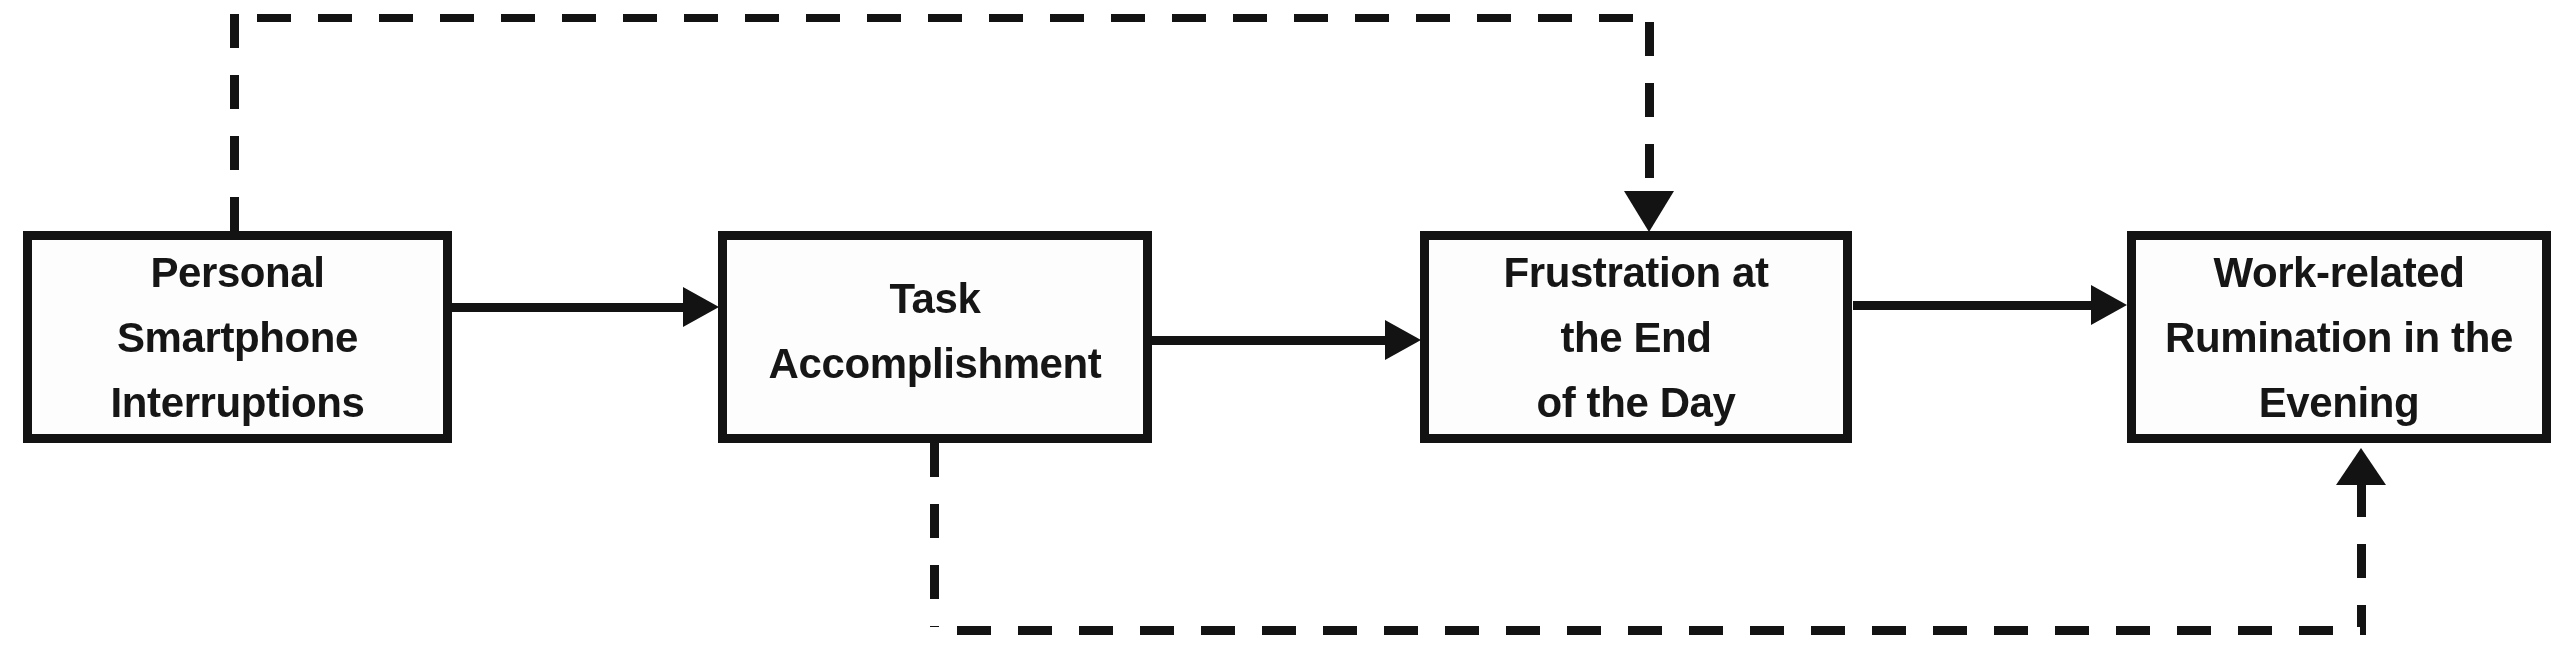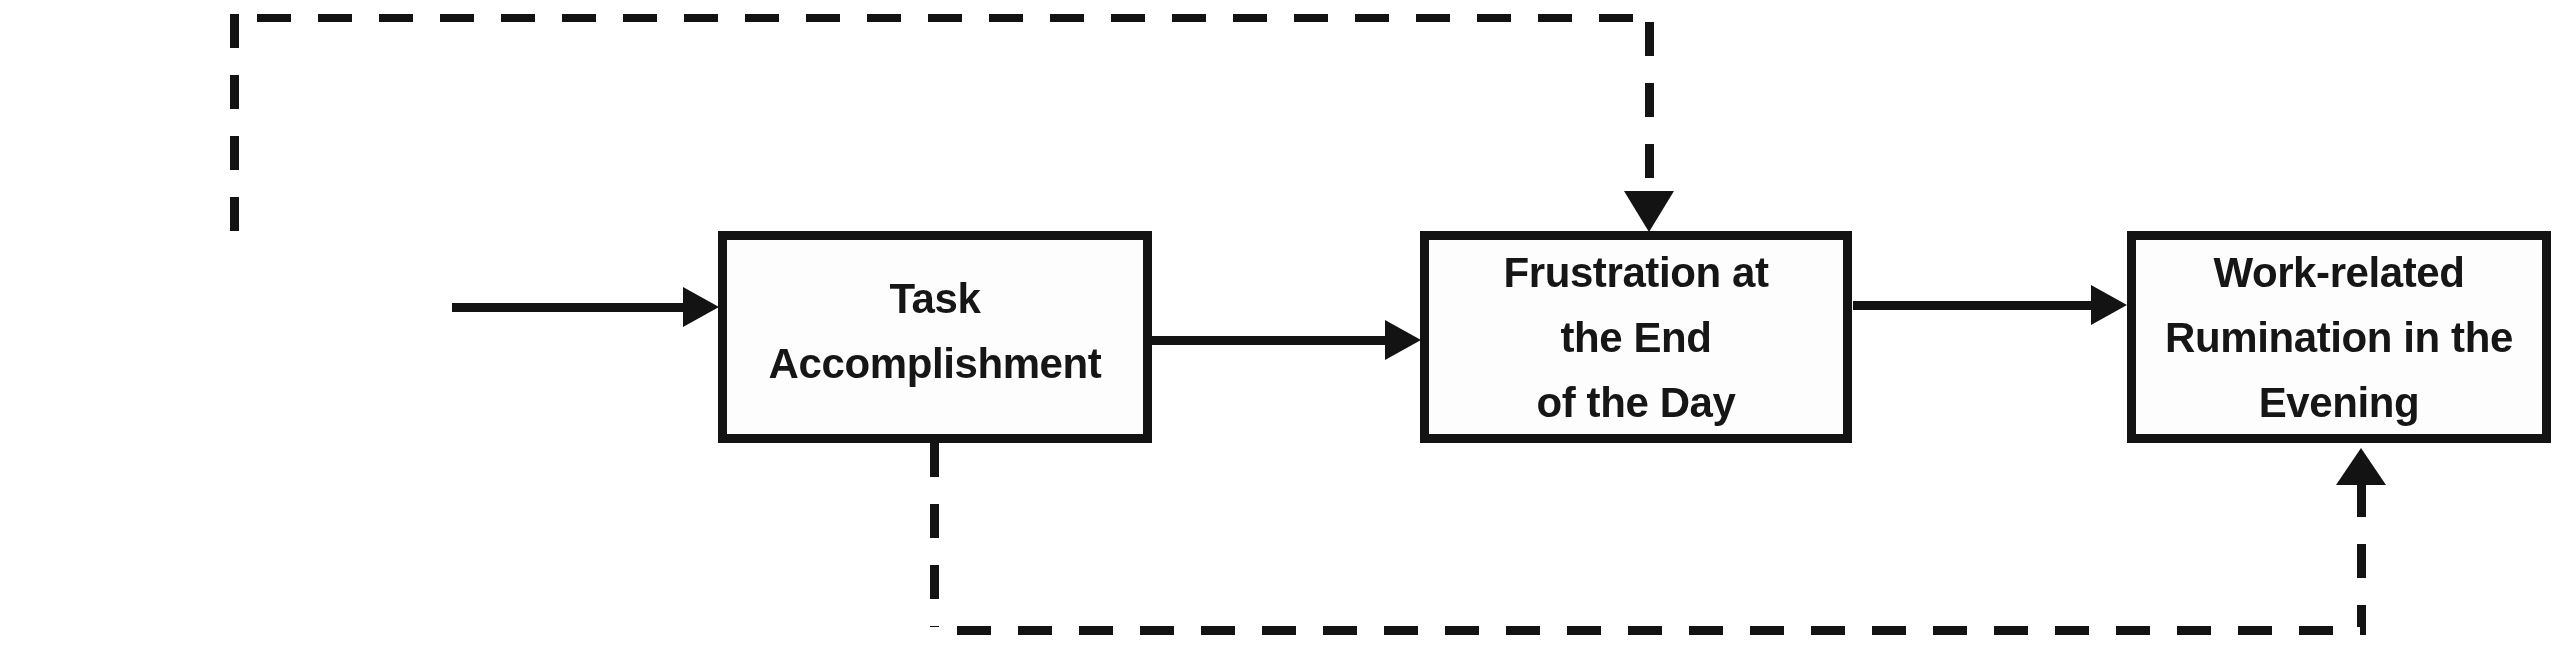--- a/index.html
+++ b/index.html
@@ -104,20 +104,25 @@
   
   #dash-bot-v-left  { left: 930px; top: 443px; height: 184px; }
   #dash-bot-h       { left: 930px; top: 626px; width: 1436px; }
   #dash-bot-v-right { left: 2357px; top: 483px; height: 144px; }
 </style>
 </head>
 <body>
 
 <div id="canvas">
 
+  <div class="node" id="node-1">
+    <span class="label">Personal
+Smartphone
+Interruptions</span>
+  </div>
 
   <div class="node align-top" id="node-2">
     <span class="label">Task
 Accomplishment</span>
   </div>
 
   <div class="node" id="node-3">
     <span class="label">Frustration at
 the End
 of the Day</span>

